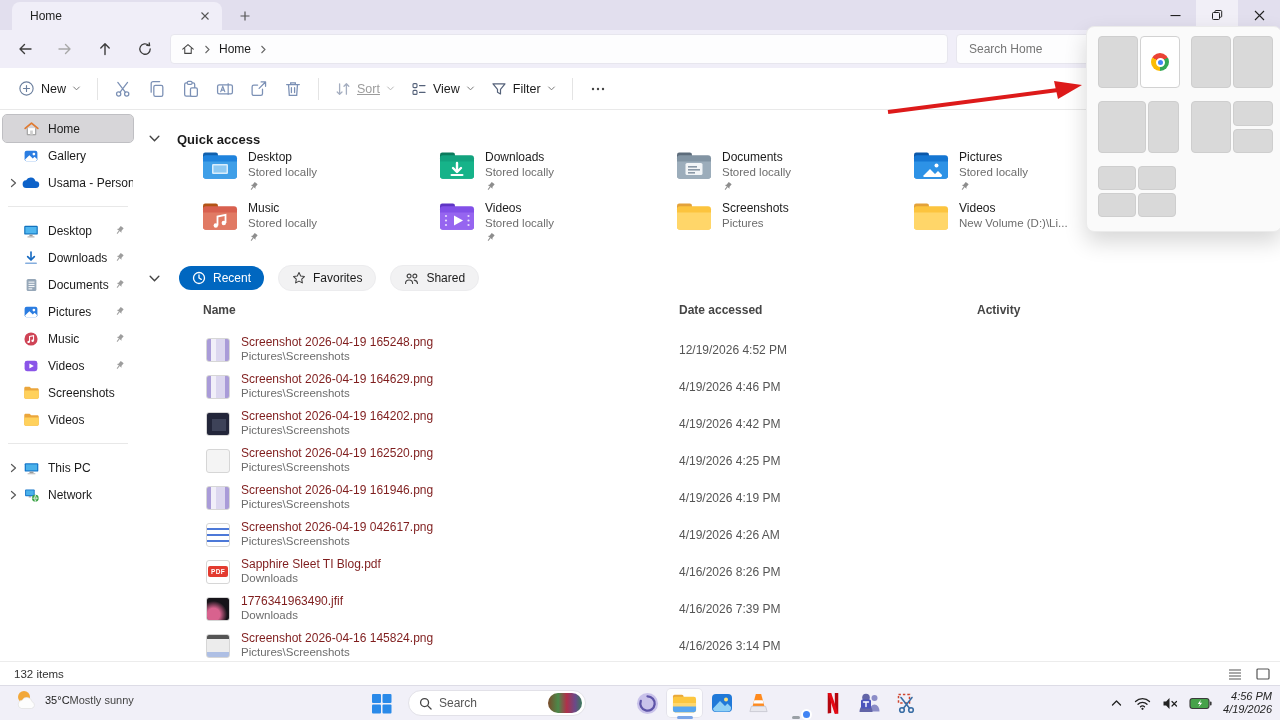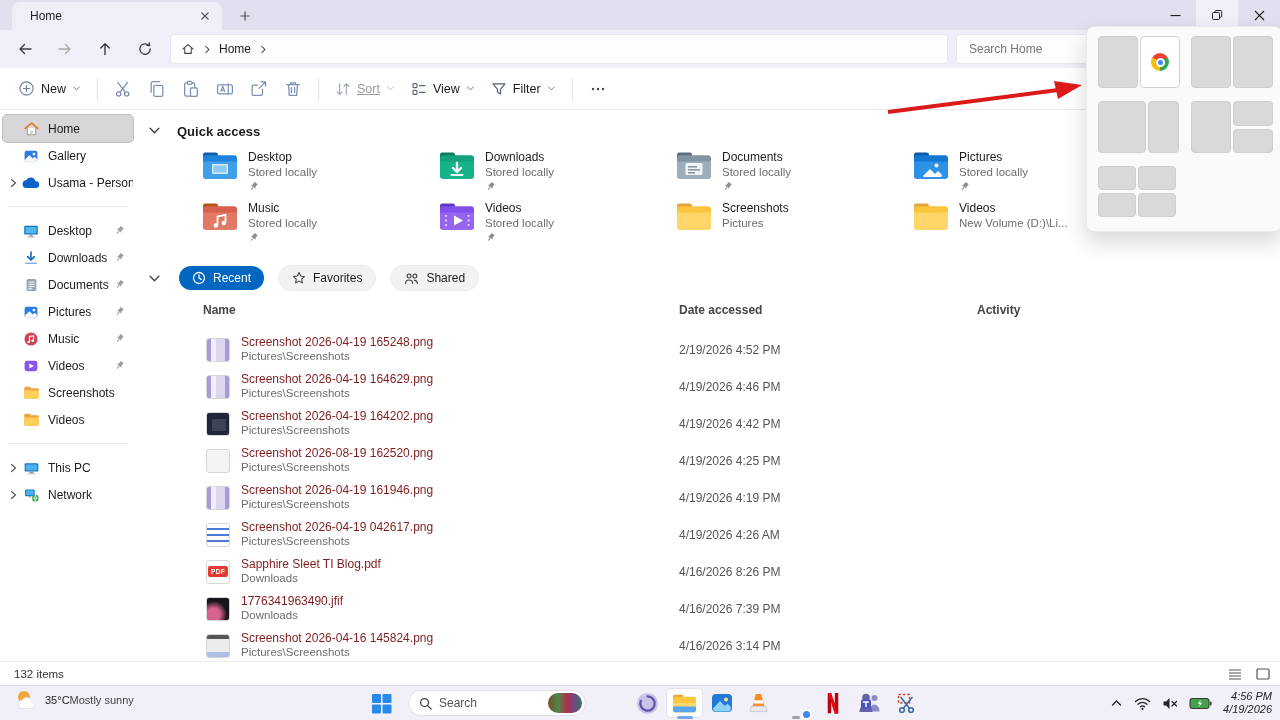--- a/index.html
+++ b/index.html
@@ -43,21 +43,21 @@
   .sb-item{height:27px;display:flex;align-items:center;margin:0 3px;border-radius:4px;font-size:12px;position:relative;}
   .sb-item.sel{background:#d7d6d9;outline:1px solid #bfbfc3;}
   .sb-chev{width:16px;display:flex;justify-content:center;margin-left:2px;}
   .sb-ic{width:20px;display:flex;justify-content:center;margin-right:7px;}
   .sb-label{flex:1;white-space:nowrap;overflow:hidden;}
   .sb-pin{margin-right:8px;opacity:.85;}
   .sb-divider{height:1px;background:#e8e8e8;margin:10px 8px;}
   .main{flex:1;position:relative;overflow:hidden;}
 
   
-  .qa-head{position:absolute;left:12px;top:14px;display:flex;align-items:flex-start;gap:16px;}
+  .qa-head{position:absolute;left:12px;top:22px;display:flex;align-items:flex-start;gap:16px;}
   .qa-title{font-size:13px;font-weight:bold;color:#1b1b1b;}
   .qa-grid{position:absolute;left:65px;top:38px;display:grid;grid-template-columns:repeat(4,237px);grid-auto-rows:51px;}
   .tile{display:flex;align-items:flex-start;gap:9px;padding-top:2px;border-radius:4px;}
   .tile-txt{display:flex;flex-direction:column;line-height:13.5px;padding-top:1px;}
   .tile-name{font-size:12px;color:#1b1b1b;}
   .tile-sub{font-size:11.5px;color:#6d6d6d;margin-top:1px;}
   .tile-pin{margin-top:2px;height:12px;}
 
   
   .pillrow{position:absolute;left:12px;top:155px;display:flex;align-items:center;gap:0;}
@@ -743,42 +743,42 @@
         <span class="col-act">Activity</span>
       </div>
 
       <div class="filelist" id="filelist">
           <div class="frow">
             <span class="fthumb th-purple-cols"></span>
             <span class="ftxt">
               <span class="fname">Screenshot 2026-04-19 165248.png</span>
               <span class="fpath">Pictures\Screenshots</span>
             </span>
-            <span class="fdate">2/19/2026 4:52 PM</span>
+            <span class="fdate">12/19/2026 4:52 PM</span>
           </div>
           <div class="frow">
             <span class="fthumb th-purple-cols"></span>
             <span class="ftxt">
               <span class="fname">Screenshot 2026-04-19 164629.png</span>
               <span class="fpath">Pictures\Screenshots</span>
             </span>
             <span class="fdate">4/19/2026 4:46 PM</span>
           </div>
           <div class="frow">
             <span class="fthumb th-dark-app"></span>
             <span class="ftxt">
               <span class="fname">Screenshot 2026-04-19 164202.png</span>
               <span class="fpath">Pictures\Screenshots</span>
             </span>
             <span class="fdate">4/19/2026 4:42 PM</span>
           </div>
           <div class="frow">
             <span class="fthumb th-pale"></span>
             <span class="ftxt">
-              <span class="fname">Screenshot 2026-08-19 162520.png</span>
+              <span class="fname">Screenshot 2026-04-19 162520.png</span>
               <span class="fpath">Pictures\Screenshots</span>
             </span>
             <span class="fdate">4/19/2026 4:25 PM</span>
           </div>
           <div class="frow">
             <span class="fthumb th-purple-cols"></span>
             <span class="ftxt">
               <span class="fname">Screenshot 2026-04-19 161946.png</span>
               <span class="fpath">Pictures\Screenshots</span>
             </span>

